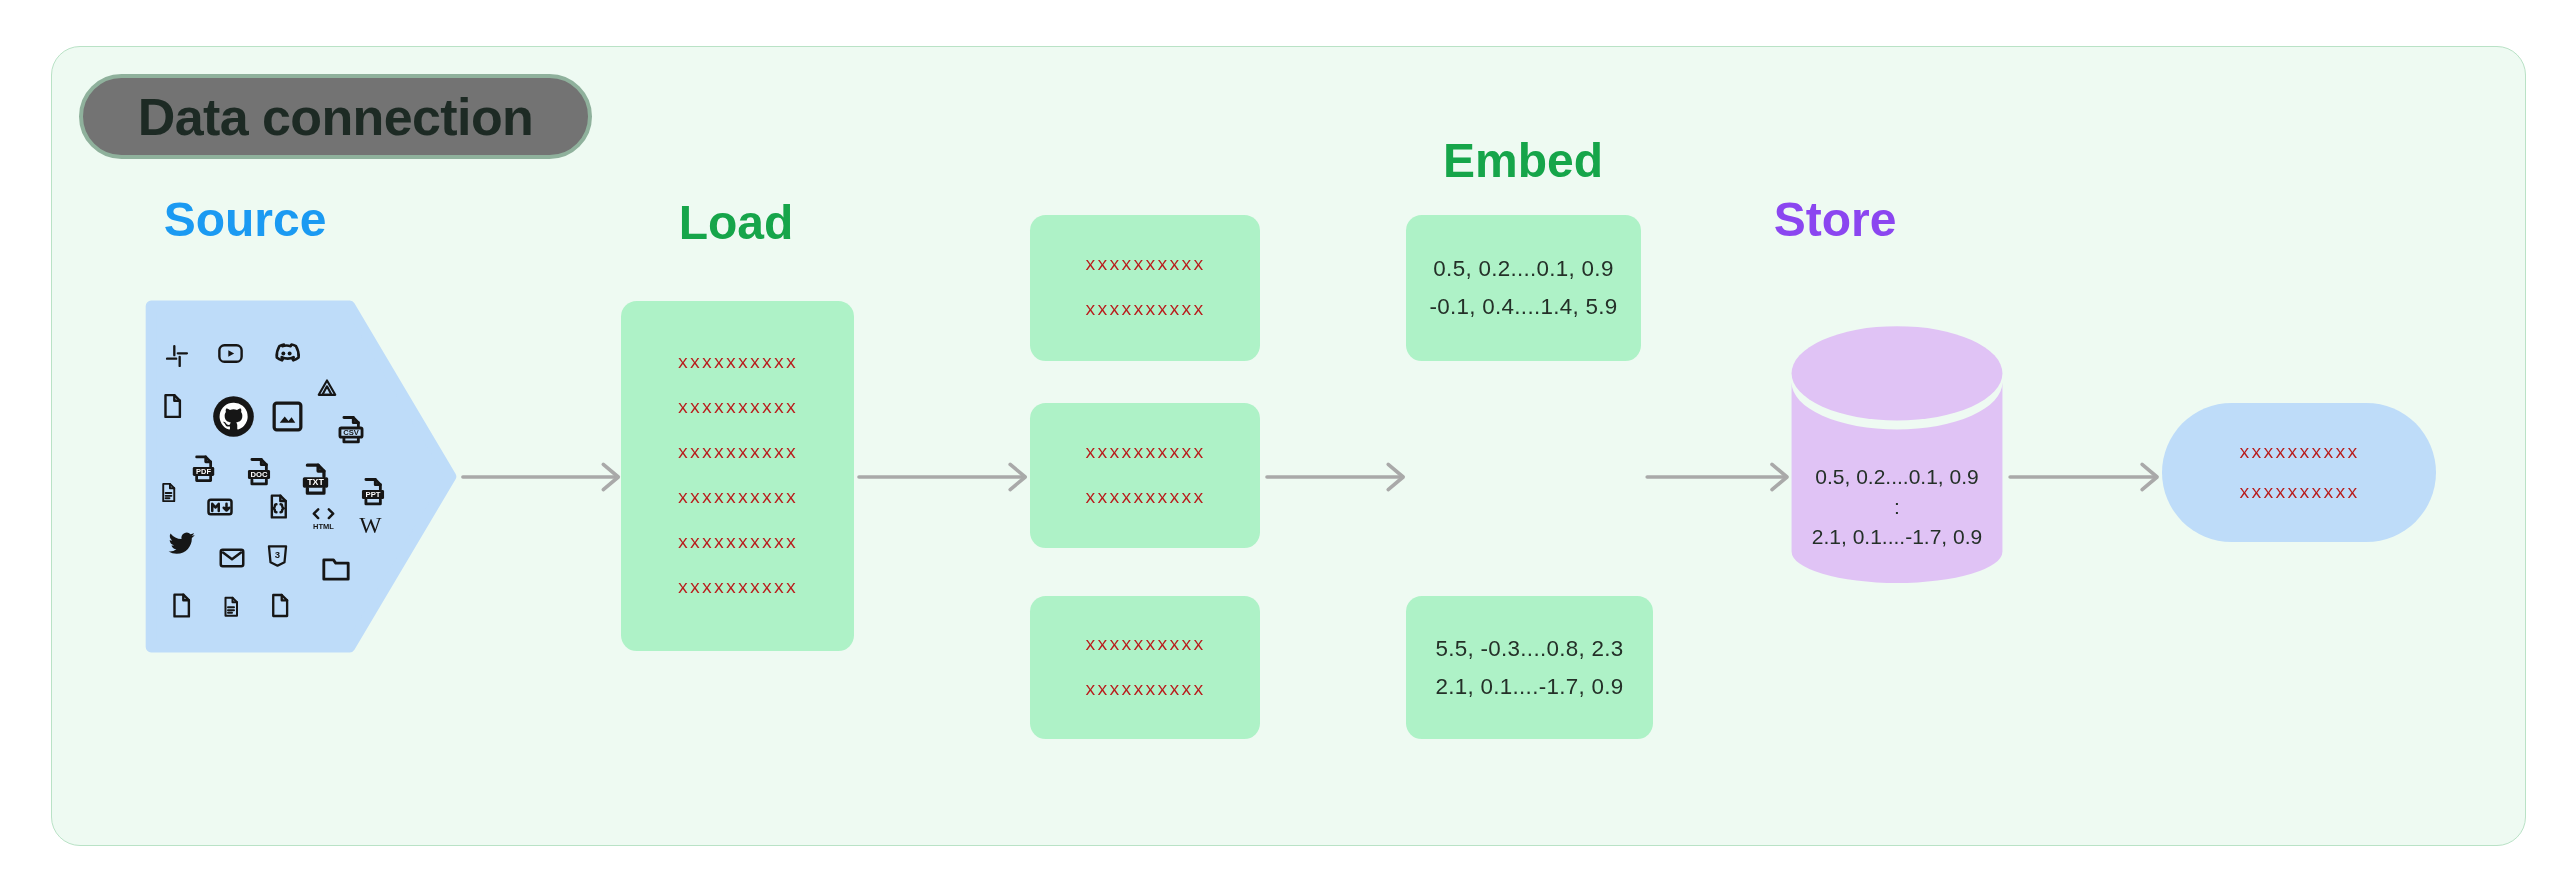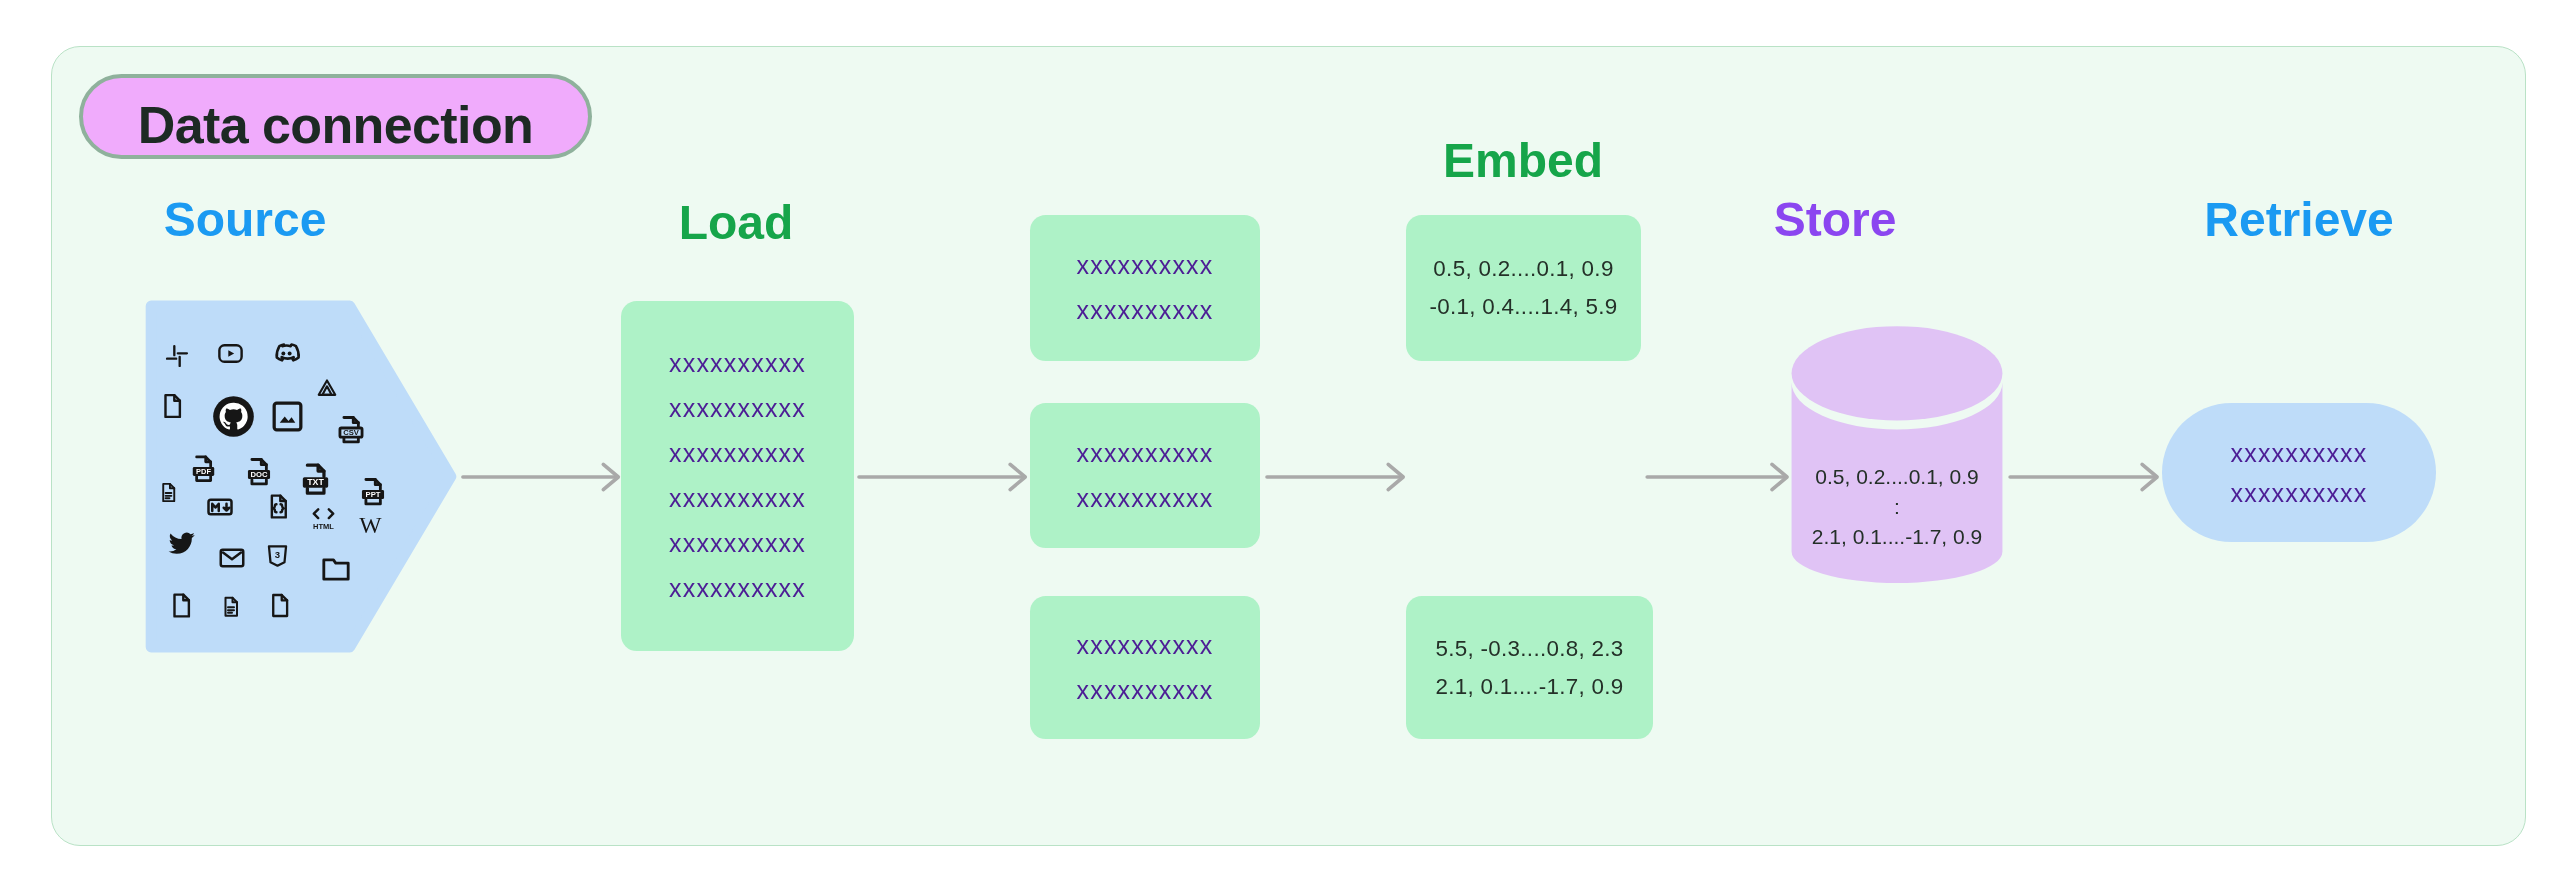--- a/index.html
+++ b/index.html
@@ -1,39 +1,39 @@
 <!DOCTYPE html>
 <html style="font-size:9.7px"><head>
 <meta charset="utf-8">
 <style>
   html,body{margin:0;padding:0;background:#ffffff;}
   #canvas{position:relative;width:2576px;height:891px;background:#ffffff;overflow:hidden;
           font-family:"Liberation Sans",sans-serif;}
   .container{position:absolute;left:51px;top:46px;width:2473px;height:798px;
              background:#eefaf2;border:1.8px solid #b9e2c6;border-radius:29px;}
   .badge{position:absolute;left:79px;top:74px;width:513px;height:85px;
-         background:#f0abfc;border:4.2px solid #8fb19c;border-radius:45px;
-         display:flex;align-items:flex-end;justify-content:center;box-sizing:border-box;}
+         background:#737373;border:4.2px solid #8fb19c;border-radius:45px;
+         display:flex;align-items:center;justify-content:center;box-sizing:border-box;}
   .badge span{font-size:52px;font-weight:bold;color:#1d2a24;letter-spacing:-0.6px;}
   .stage-label{position:absolute;transform:translateX(-50%);font-size:48px;font-weight:bold;white-space:nowrap;}
   .c-blue{color:#1b9af2;} .c-green{color:#16a54a;} .c-purple{color:#8b46f0;}
   .pentagon{position:absolute;left:145px;top:300px;width:312px;height:419px;}
   .pentagon > svg.shape{position:absolute;left:0;top:0;}
   .icon{position:absolute;}
   .icon svg{width:100%;height:100%;display:block;}
   .icon svg path,.icon svg rect,.icon svg circle,.icon svg ellipse,.icon svg polyline{
       stroke:#161616;fill:none;stroke-width:2;stroke-linecap:round;stroke-linejoin:round;}
   .icon svg .fillmark{fill:#161616;stroke:none;}
   .icon svg .whitemark{fill:#ffffff;stroke:none;}
   .icon svg text{fill:#161616;stroke:none;font-weight:bold;font-family:"Liberation Sans",sans-serif;}
   .icon svg text.wtxt{fill:#ffffff;}
   .icon svg text.serif{font-family:"Liberation Serif",serif;font-weight:normal;}
   .box{position:absolute;background:#aef2c7;border-radius:15.7px;display:flex;flex-direction:column;
        align-items:center;justify-content:center;}
-  .xrow{font-size:25px;line-height:45px;color:#4c1d95;letter-spacing:1.2px;white-space:nowrap;}
+  .xrow{font-size:18px;line-height:45px;color:#b91c1c;letter-spacing:1.2px;white-space:nowrap;font-family:Liberation Mono, monospace;}
   .numrow{font-size:22.4px;line-height:38px;color:#243028;letter-spacing:0.3px;white-space:nowrap;}
   .cylinder{position:absolute;left:1790px;top:325px;width:214px;height:258px;}
   .cylinder svg{position:absolute;left:0;top:0;}
   .cyl-text{position:absolute;left:0;top:137px;width:100%;text-align:center;
             font-size:21px;line-height:30px;color:#243028;white-space:nowrap;}
   .pill{position:absolute;left:2162px;top:403px;width:274px;height:139px;background:#bedcf9;
         border-radius:70px;display:flex;flex-direction:column;align-items:center;justify-content:center;}
   .pill .xrow{line-height:40px;}
   .arrow{position:absolute;}
   .arrow path{stroke:#a9a9a9;stroke-width:6;fill:none;stroke-linecap:round;stroke-linejoin:round;}
@@ -45,21 +45,20 @@
   <div class="container"></div>
 
   <div class="badge">
     <span>Data connection</span>
   </div>
 
   <div class="stage-label c-blue" style="left:245px;top:192px">Source</div>
   <div class="stage-label c-green" style="left:736px;top:195px">Load</div>
   <div class="stage-label c-green" style="left:1523px;top:133px">Embed</div>
   <div class="stage-label c-purple" style="left:1835px;top:192px">Store</div>
-  <div class="stage-label c-blue" style="left:2299px;top:192px">Retrieve</div>
 
   <div class="pentagon">
     <svg class="shape" width="312" height="353" viewBox="0 0 515 583">
       <polygon points="10,10 338,10 505,291.5 338,573 10,573" fill="#bedcf9" stroke="#bedcf9" stroke-width="18" stroke-linejoin="round"></polygon>
     </svg>
 
     <div class="icon" style="left:18px;top:42px;width:28px;height:28px">
       <svg viewBox="0 0 24 24">
           <path stroke-width="2.6" d="M9.7 3.5v7.8M14.3 12.7v7.8M3.5 14.3h7.8M12.7 9.7h7.8"></path>
         </svg>

